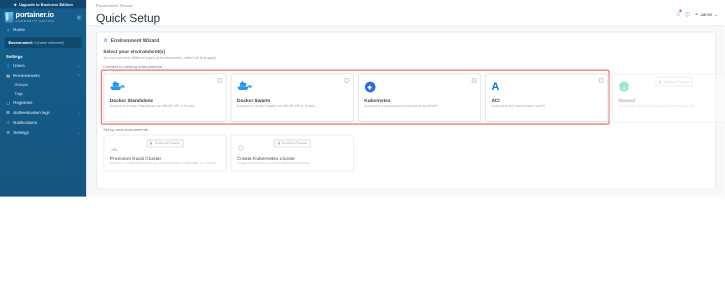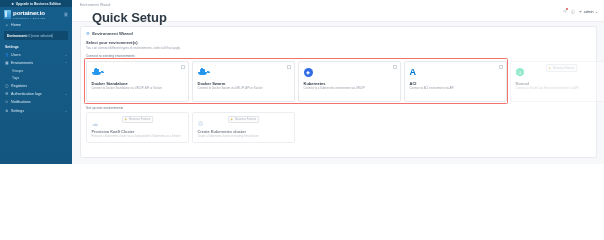--- a/index.html
+++ b/index.html
@@ -93,21 +93,21 @@
 
   
   .main { flex: 1; height: 164px; background: #f7f8fa; position: relative; overflow: hidden; }
   .topbar {
     height: 22px; background: #ffffff;
     display: flex; align-items: flex-start; justify-content: space-between;
     padding: 3px 6px 0 8px;
     border-bottom: 1px solid #eceef1;
   }
   .crumb { font-size: 3.2px; color: #8a93a0; letter-spacing: .1px; }
-  .page-title { font-size: 13px; color: #2e3a46; font-weight: bold; margin-top: 2.5px; letter-spacing: -.1px; margin-left: 12px; }
+  .page-title { font-size: 10px; color: #2e3a46; font-weight: normal; margin-top: 2.5px; letter-spacing: -.1px; }
   .topicons { display: flex; align-items: center; gap: 4px; padding-top: 6px; }
   .ticon { font-size: 4px; color: #7b8592; position: relative; }
   .ticon .dot {
     position: absolute; top: -1px; right: -1.2px;
     width: 2.2px; height: 2.2px; border-radius: 50%;
     background: #d9534f;
   }
   .user { display:flex; align-items:center; gap:1.5px; font-size:3.6px; color:#4a5562; }
 
   .content { padding: 4px 7px 0 8px; }

